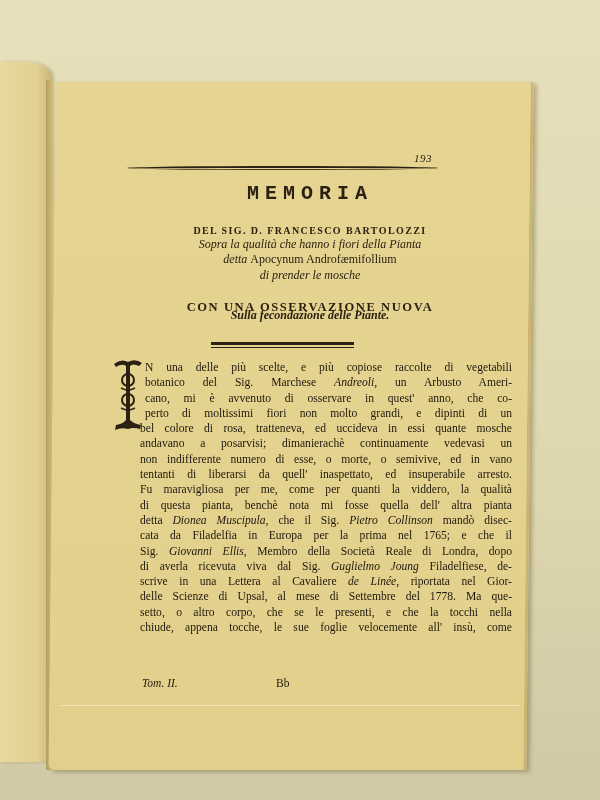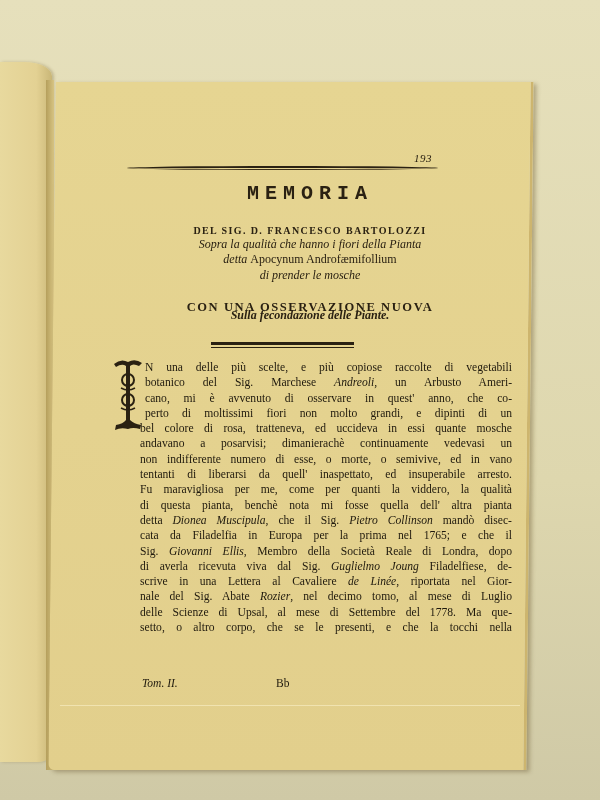--- a/index.html
+++ b/index.html
@@ -123,19 +123,19 @@
   <span class="line">andavano a posarvisi; dimanierachè continuamente vedevasi un</span>
   <span class="line">non indifferente numero di esse, o morte, o semivive, ed in vano</span>
   <span class="line">tentanti di liberarsi da quell' inaspettato, ed insuperabile arresto.</span>
   <span class="line">Fu maravigliosa per me, come per quanti la viddero, la qualità</span>
   <span class="line">di questa pianta, benchè nota mi fosse quella dell' altra pianta</span>
   <span class="line">detta <i>Dionea Muscipula</i>, che il Sig. <i>Pietro Collinson</i> mandò disec-</span>
   <span class="line">cata da Filadelfia in Europa per la prima nel 1765; e che il</span>
   <span class="line">Sig. <i>Giovanni Ellis</i>, Membro della Società Reale di Londra, dopo</span>
   <span class="line">di averla ricevuta viva dal Sig. <i>Guglielmo Joung</i> Filadelfiese, de-</span>
   <span class="line">scrive in una Lettera al Cavaliere <i>de Linée</i>, riportata nel Gior-</span>
-  <span class="line">nale del Sig. Abate <i>Rozier</i>, nel decimo tomo, al mese di Luglio</span>
   <span class="line">delle Scienze di Upsal, al mese di Settembre del 1778. Ma que-</span>
   <span class="line">setto, o altro corpo, che se le presenti, e che la tocchi nella</span>
+  <span class="line last">chiude, appena tocche, le sue foglie velocemente all' insù, come</span>
 </div>
 
 <span class="footer-sig footer-tom">Tom. II.</span>
 <span class="footer-sig footer-sign">Bb</span>
 
 </body></html>

